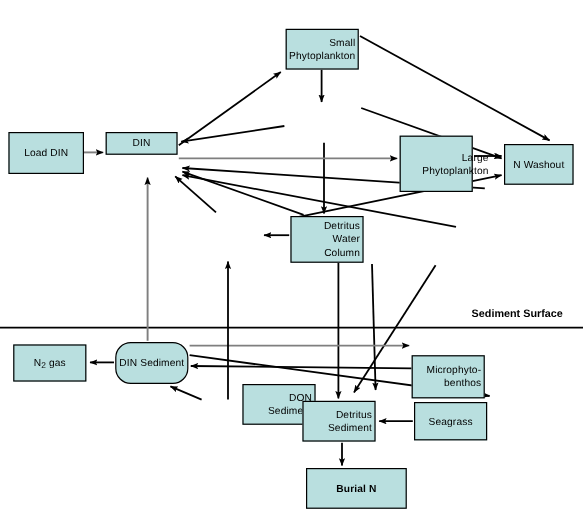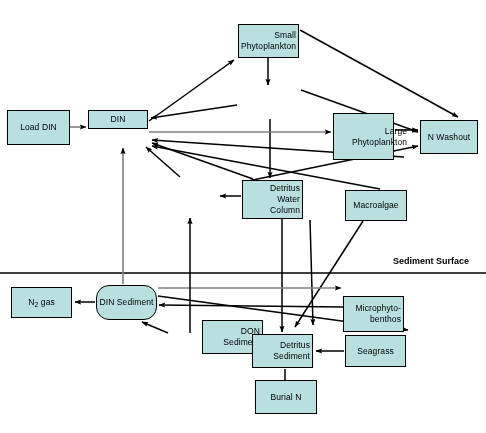--- a/index.html
+++ b/index.html
@@ -147,38 +147,35 @@
     </div>
   <div class="node" style="left:333px; top:113px; width:61px; height:47px;padding-left:32px;">
       <span>Large Phytoplankton</span>
     </div>
   <div class="node" style="left:420px; top:120px; width:58px; height:34px;">
       <span>N Washout</span>
     </div>
   <div class="node" style="left:242px; top:180px; width:61px; height:39px;">
       <span>Detritus Water Column</span>
     </div>
-  <div class="node" style="left:345px; top:190px; width:62px; height:31px;">
-      <span>Macroalgae</span>
-    </div>
   <div class="node" style="left:11px;  top:287px; width:61px; height:31px;">
       <span>N<sub>2</sub> gas</span>
     </div>
   <div class="node" style="left:96px;  top:285px; width:61px; height:35px;border-radius:13px;">
       <span>DIN Sediment</span>
     </div>
   <div class="node" style="left:343px; top:296px; width:61px; height:36px;">
       <span>Microphyto- benthos</span>
     </div>
   <div class="node" style="left:166px; top:320px; width:61px; height:34px;margin-left:36px;">
       <span>DON Sediment</span>
     </div>
   <div class="node" style="left:252px; top:334px; width:61px; height:34px;">
       <span>Detritus Sediment</span>
     </div>
   <div class="node" style="left:345px; top:335px; width:61px; height:32px;">
       <span>Seagrass</span>
     </div>
-  <div class="node" style="left:255px; top:380px; width:62px; height:34px;">
+  <div class="node" style="left:255px; top:390px; width:84px; height:34px;font-weight:bold;">
       <span>Burial N</span>
     </div>
 
 </div>
 
 </body></html>

